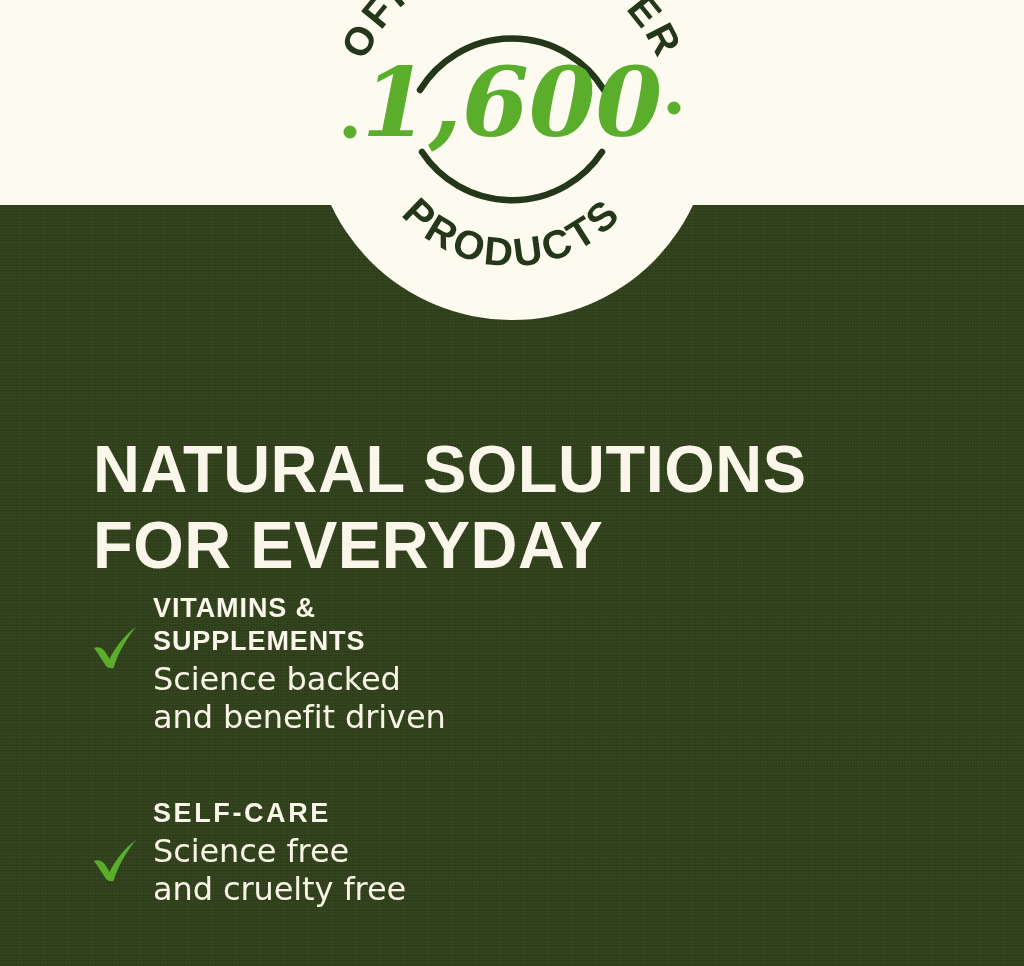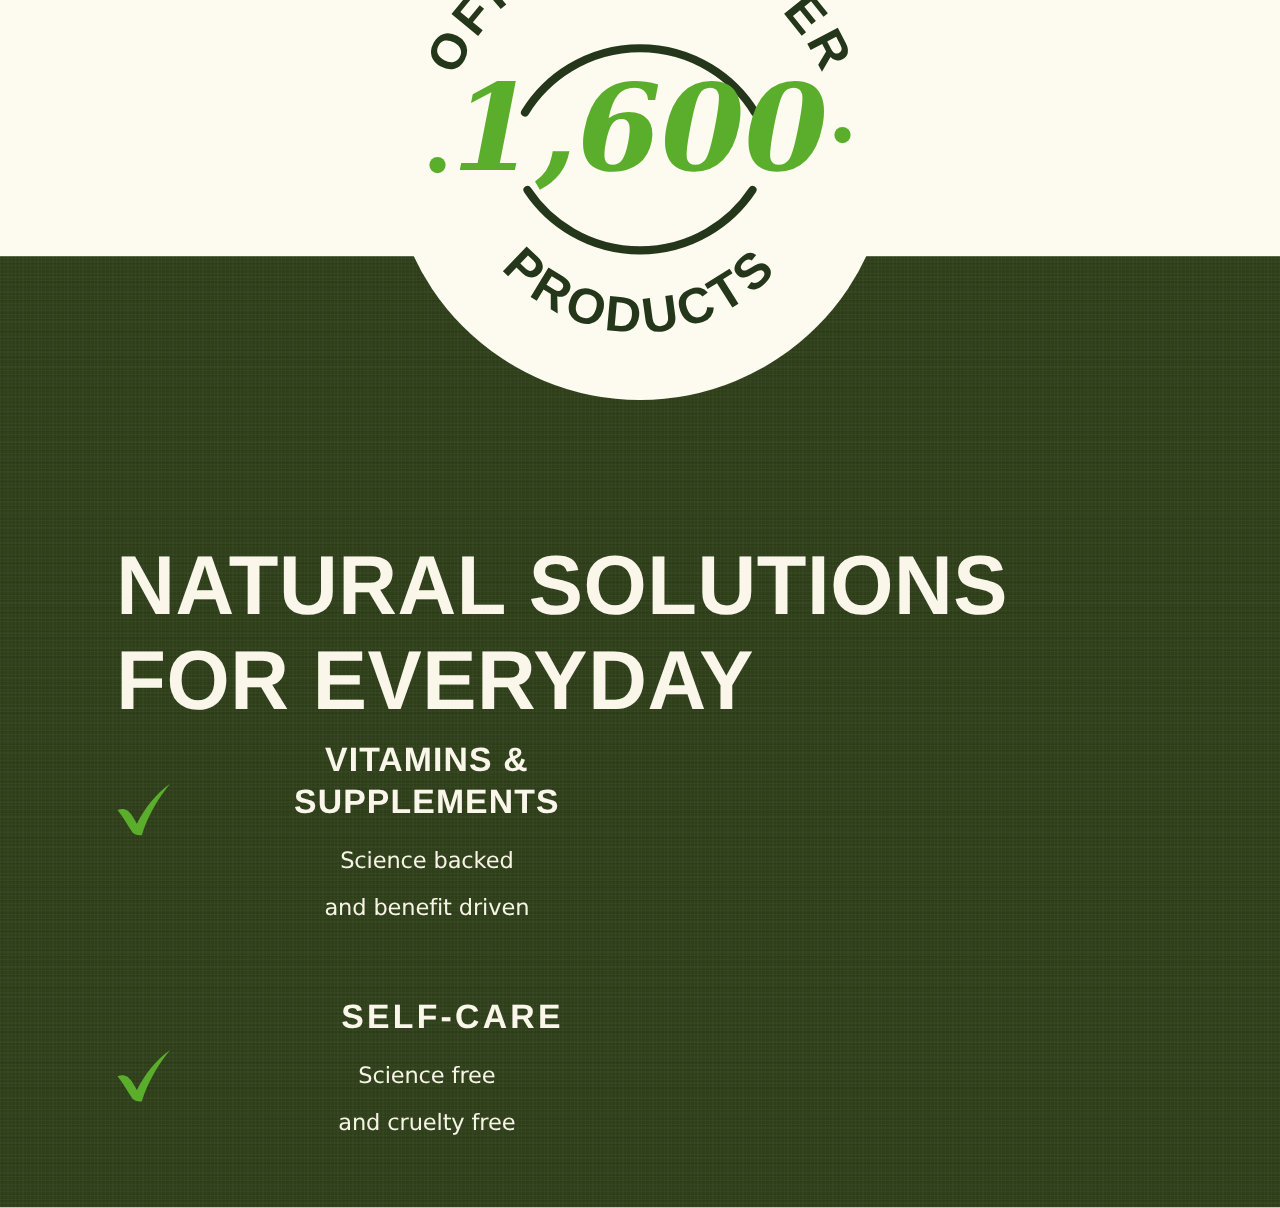--- a/index.html
+++ b/index.html
@@ -95,42 +95,41 @@
     top: 32px;
     width: 48px;
     height: 44px;
   }
   .feature.fc-0 .check-icon { top: 34px; }
   .feature.fc-2 .check-icon { top: 42px; }
   .check-icon svg { display: block; width: 48px; height: 44px; }
 
   .feature-text {
     margin-left: 60px;
-    text-align: center;
   }
   .feature-title {
     color: #FAF7EA;
     font-family: "Liberation Sans", sans-serif;
     font-weight: 700;
     font-size: 27px;
     line-height: 33px;
     letter-spacing: 0.9px;
     text-transform: uppercase;
     white-space: pre-line;
   }
-  .feature.fc-2 .feature-title { letter-spacing: 2.6px; margin-left: 41px; }
+  .feature.fc-2 .feature-title { letter-spacing: 2.6px; }
   .feature-desc {
     color: #F7F4E6;
     font-family: "DejaVu Sans", sans-serif;
     font-weight: 400;
-    font-size: 18px;
+    font-size: 32px;
     line-height: 38px;
     letter-spacing: -0.1px;
     white-space: pre-line;
-    margin-top: 12px;
+    margin-top: 2px;
   }
 </style>
 </head>
 <body>
 
 <div class="poster">
 
   <div class="green-panel"></div>
 
   <div class="badge-plate"></div>

